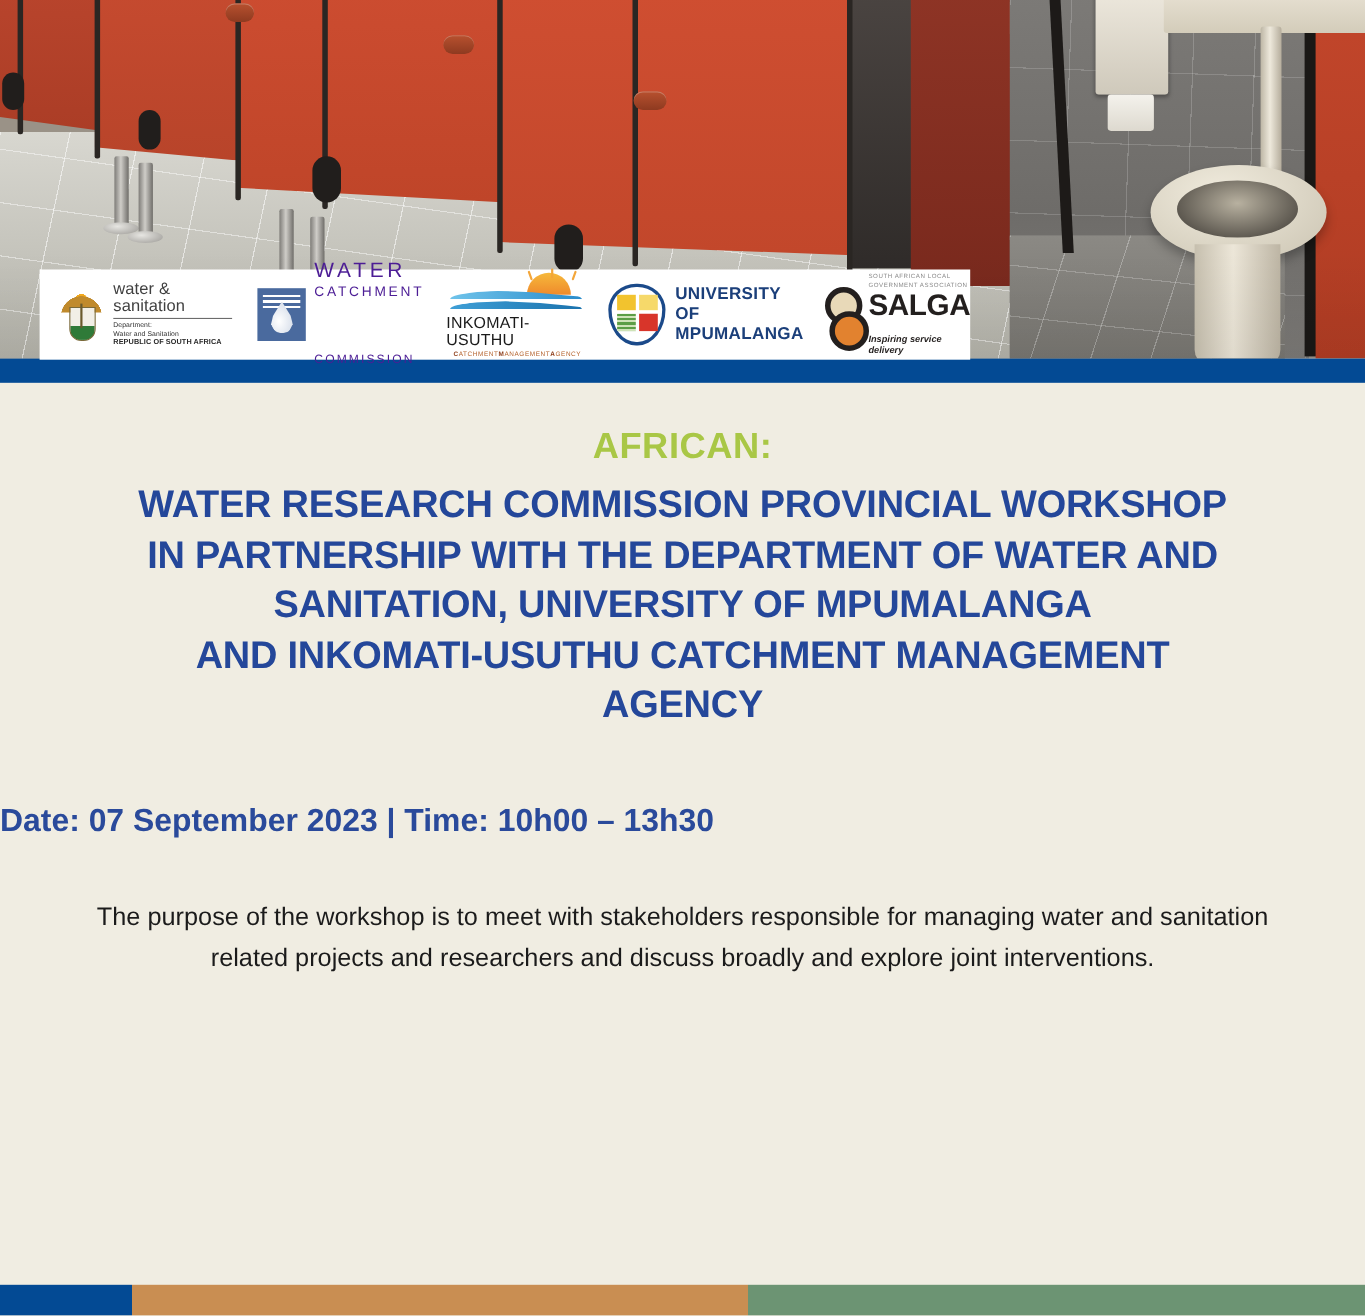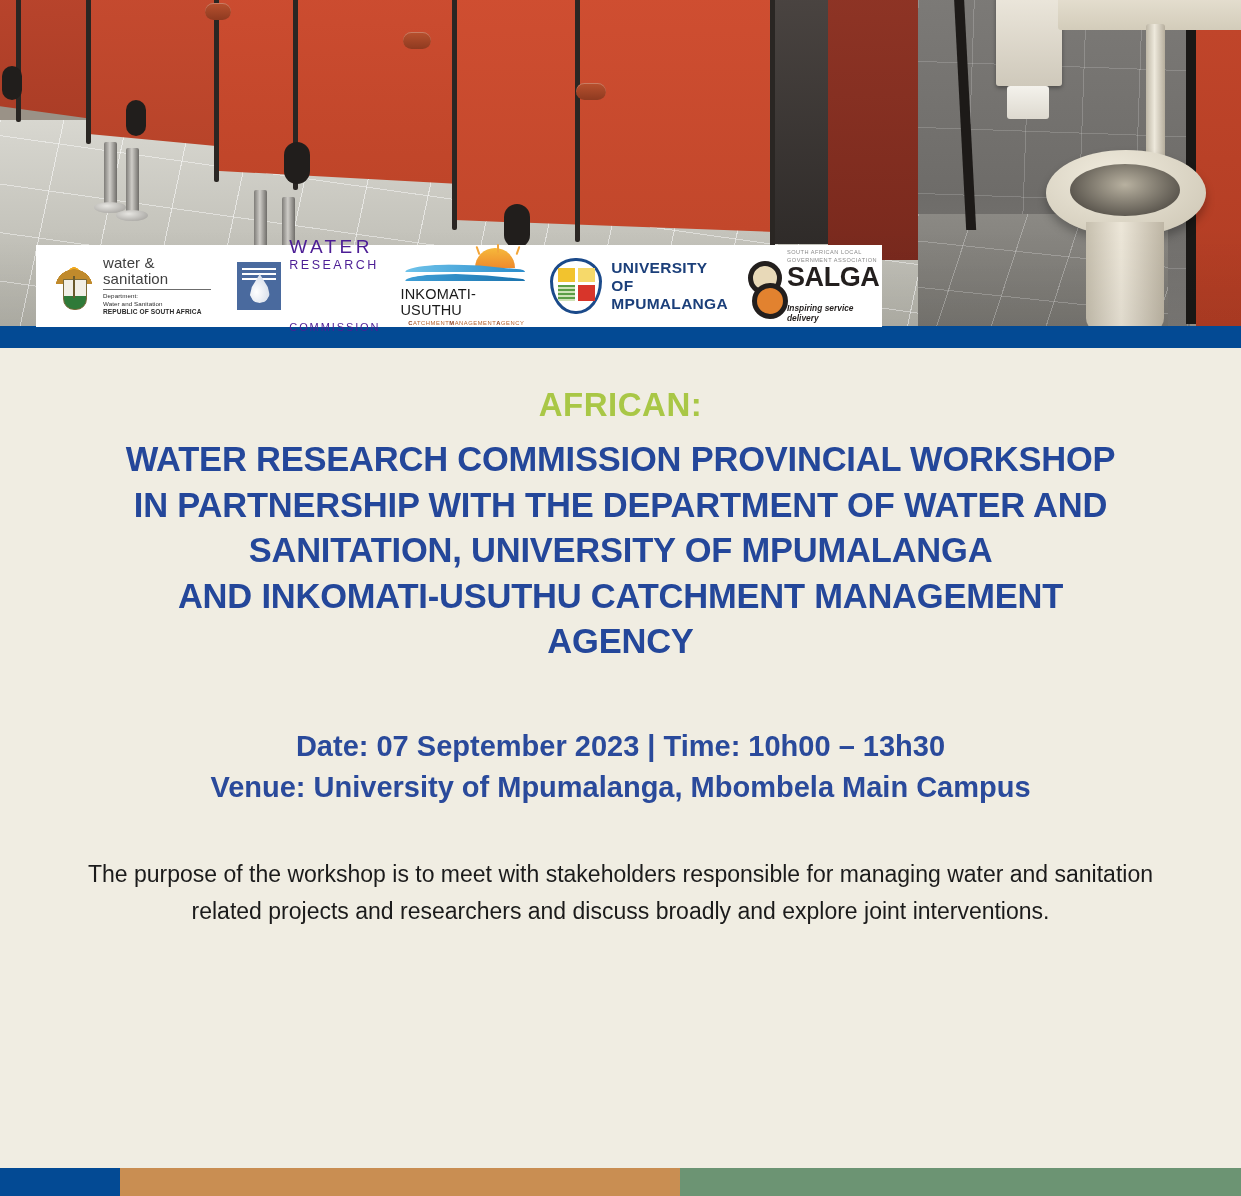--- a/index.html
+++ b/index.html
@@ -199,21 +199,21 @@
     font-size:33px;letter-spacing:.5px;margin-top:38px;
     font-family:"Liberation Sans", sans-serif;
   }
   .headline{
     text-align:center;color:#24479A;font-weight:bold;
     font-size:35px;line-height:1.30;margin-top:12px;
     letter-spacing:-.2px;padding:0 44px;
     transform:scaleX(.985);
   }
   .when{
-    text-align:center;color:#2A4A9B;font-weight:bold;
+    text-align:left;color:#2A4A9B;font-weight:bold;
     font-size:29px;line-height:1.42;margin-top:62px;
   }
   .purpose{
     text-align:center;color:#1b1b1b;
     font-size:23px;line-height:1.62;margin-top:48px;
     padding:0 72px;
   }
 
   .cta-wrap{margin-top:72px;padding-left:210px;}
   .cta{
@@ -309,21 +309,21 @@
     </div>
   </div>
 
   <div class="logo wrc">
     <div class="wrc-mark">
       <div class="waves"></div>
         <div class="drop"></div>
     </div>
     <div class="wrc-txt">
       <div class="l1">WATER</div>
-      <div class="l2">RESEARCH</div>
+      <div class="l2">CATCHMENT</div>
       <div class="l3">COMMISSION</div>
     </div>
   </div>
 
   <div class="logo inko">
     <div class="inko-art">
       <div class="sun"></div>
       <div class="ray" style="right:50px;top:0;width:2px;height:9px;transform:rotate(-20deg);"></div>
       <div class="ray" style="right:30px;top:-2px;width:2px;height:9px;"></div>
       <div class="ray" style="right:10px;top:0;width:2px;height:9px;transform:rotate(20deg);"></div>
@@ -374,21 +374,20 @@
   <div class="headline">
     <div>WATER RESEARCH COMMISSION PROVINCIAL WORKSHOP</div>
     <div>IN PARTNERSHIP WITH THE DEPARTMENT OF WATER AND</div>
     <div>SANITATION, UNIVERSITY OF MPUMALANGA</div>
     <div>AND INKOMATI-USUTHU CATCHMENT MANAGEMENT</div>
     <div>AGENCY</div>
   </div>
 
   <div class="when">
     <div>Date: 07 September 2023 | Time: 10h00 – 13h30</div>
-    <div>Venue: University of Mpumalanga, Mbombela Main Campus</div>
   </div>
 
   <div class="purpose">The purpose of the workshop is to meet with stakeholders responsible for managing water and sanitation related projects and researchers and discuss broadly and explore joint interventions.</div>
 
 
 </div>
 
 <div class="footer-bar">
   <div class="fseg fseg-blue"></div>
   <div class="fseg fseg-orange"></div>

